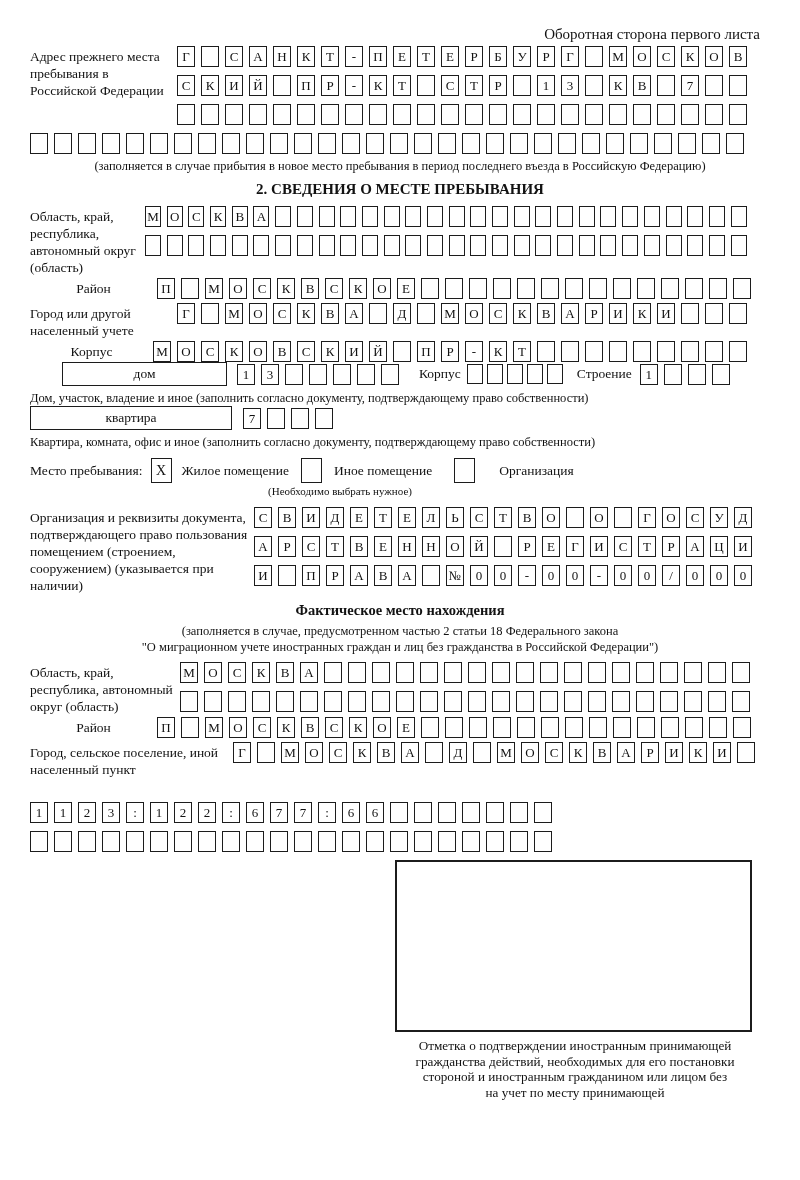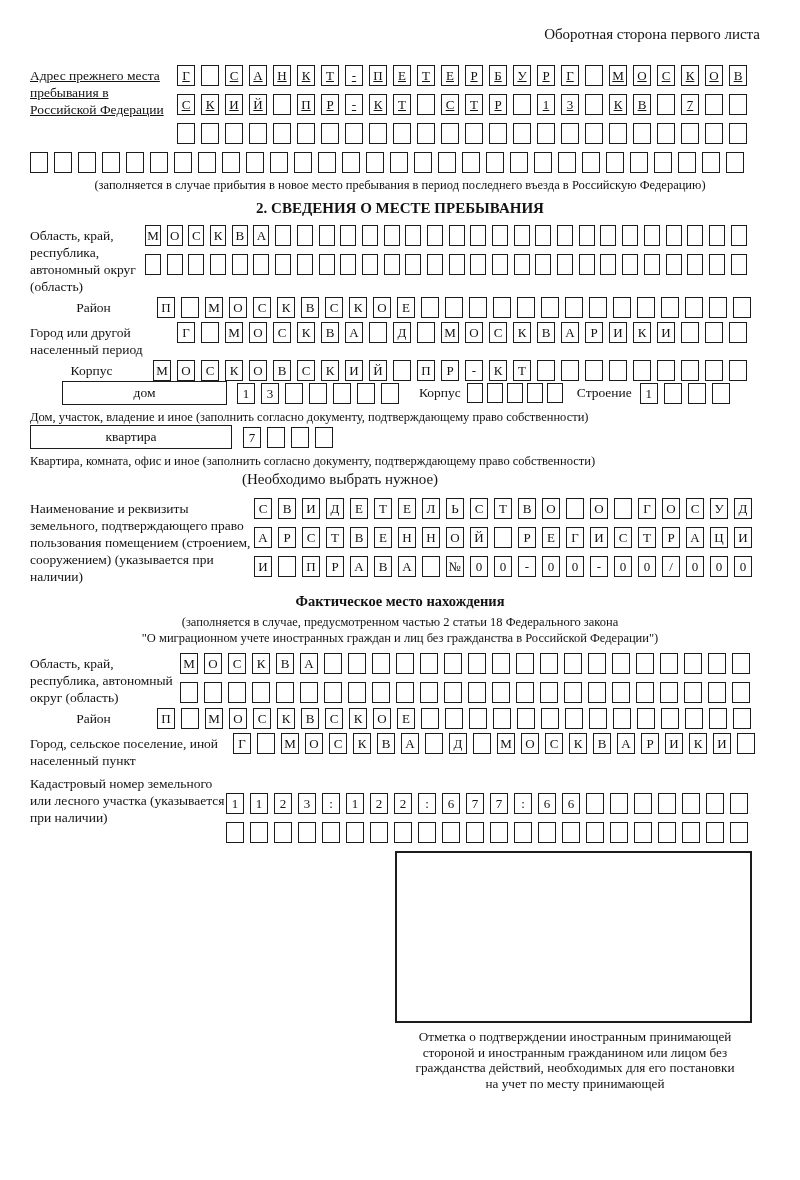--- a/index.html
+++ b/index.html
@@ -34,38 +34,38 @@
   .cap.center{text-align:center;margin:5px 30px 0 30px;}
   .cap.left{margin:5px 30px 0 30px;}
   .h2{
     text-align:center;font-weight:bold;font-size:15px;margin-top:7px;
   }
   .h3{
     text-align:center;font-weight:bold;font-size:14.5px;margin-top:8px;
   }
   .mt2{margin-top:2px;text-align:center;} .mt4{margin-top:4px;}
   .mt6{margin-top:6px;} .mt7{margin-top:7px;} .mt8{margin-top:8px;}
-  .mt9{margin-top:9px;padding-left:32px;} .mt10{margin-top:10px;} .mt14{margin-top:22px;text-decoration:underline;}
+  .mt9{margin-top:9px;padding-left:32px;} .mt10{margin-top:10px;} .mt14{margin-top:3px;}
   
   .inline-row{display:flex;align-items:center;margin:0 29px 0 30px;}
   .wide-box{
     box-sizing:border-box;height:24px;border:1.8px solid #1c1c1c;
     display:flex;align-items:center;justify-content:center;
     font-size:13.5px;flex:none;
   }
   .wb165{width:165px;} .wb202{width:202px;}
   .inline-lbl{font-size:13.5px;flex:none;}
   
   .mesto{display:flex;align-items:center;margin:8px 29px 0 30px;font-size:13.5px;}
   .chk{
     box-sizing:border-box;flex:none;width:21px;height:25px;
     border:1.7px solid #1c1c1c;display:flex;align-items:center;justify-content:center;
     font-size:14px;
   }
-  .necessity{margin-left:180px;width:320px;text-align:center;font-size:15px;margin-top:2px;font-family:Liberation Serif, serif;}
+  .necessity{margin-left:180px;width:320px;text-align:center;font-size:11px;margin-top:2px;font-family:Liberation Serif, serif;}
   
   .note-line{text-align:center;font-size:12.5px;line-height:16px;}
   .offset-rows{margin-top:20px;}
   .stamp-box{
     box-sizing:border-box;margin:8px 0 0 395px;width:357px;height:172px;
     border:2px solid #1c1c1c;background:#ffffff;
   }
   .stamp-cap{
     margin:6px 0 0 375px;width:400px;text-align:center;
     font-size:13.2px;line-height:15.5px;
@@ -288,21 +288,21 @@
         <span class="cell"></span>
         <span class="cell"></span>
         <span class="cell"></span>
         <span class="cell"></span>
         <span class="cell"></span>
         <span class="cell"></span>
       </div>
   </div>
 
   <div class="field mt4">
-    <div class="lbl w147">Город или другой населенный период</div>
+    <div class="lbl w147">Город или другой населенный учете</div>
     <div class="cells">
         <span class="cell">Г</span>
         <span class="cell"></span>
         <span class="cell">М</span>
         <span class="cell">О</span>
         <span class="cell">С</span>
         <span class="cell">К</span>
         <span class="cell">В</span>
         <span class="cell">А</span>
         <span class="cell"></span>
@@ -388,24 +388,33 @@
     <div class="wide-box wb202">квартира</div>
     <div class="cells" style="margin-left:11px;">
         <span class="cell">7</span>
         <span class="cell"></span>
         <span class="cell"></span>
         <span class="cell"></span>
       </div>
   </div>
   <div class="cap left">Квартира, комната, офис и иное (заполнить согласно документу, подтверждающему право собственности)</div>
 
+  <div class="mesto">
+    <span>Место пребывания:</span>
+    <span class="chk" style="margin-left:8px;">X</span>
+    <span style="margin-left:10px;">Жилое помещение</span>
+    <span class="chk" style="margin-left:12px;"></span>
+    <span style="margin-left:12px;">Иное помещение</span>
+    <span class="chk" style="margin-left:22px;"></span>
+    <span style="margin-left:24px;">Организация</span>
+  </div>
   <div class="necessity">(Необходимо выбрать нужное)</div>
 
   <div class="field mt10">
-    <div class="lbl w224">Наименование и реквизиты земельного, подтверждающего право пользования помещением (строением, сооружением) (указывается при наличии)</div>
+    <div class="lbl w224">Организация и реквизиты документа, подтверждающего право пользования помещением (строением, сооружением) (указывается при наличии)</div>
     <div class="rows">
       <div class="cells">
           <span class="cell">С</span>
           <span class="cell">В</span>
           <span class="cell">И</span>
           <span class="cell">Д</span>
           <span class="cell">Е</span>
           <span class="cell">Т</span>
           <span class="cell">Е</span>
           <span class="cell">Л</span>
@@ -587,21 +596,20 @@
         <span class="cell">А</span>
         <span class="cell">Р</span>
         <span class="cell">И</span>
         <span class="cell">К</span>
         <span class="cell">И</span>
         <span class="cell"></span>
       </div>
   </div>
 
   <div class="field mt4">
-    <div class="lbl w196">Кадастровый номер земельного или лесного участка (указывается при наличии)</div>
     <div class="rows offset-rows">
       <div class="cells">
           <span class="cell">1</span>
           <span class="cell">1</span>
           <span class="cell">2</span>
           <span class="cell">3</span>
           <span class="cell">:</span>
           <span class="cell">1</span>
           <span class="cell">2</span>
           <span class="cell">2</span>
@@ -643,18 +651,18 @@
           <span class="cell"></span>
           <span class="cell"></span>
           <span class="cell"></span>
         </div>
     </div>
   </div>
 
   <div class="stamp-box"></div>
   <div class="stamp-cap">
     <div>Отметка о подтверждении иностранным принимающей</div>
+    <div>гражданства действий, необходимых для его постановки</div>
     <div>стороной и иностранным гражданином или лицом без</div>
-    <div>гражданства действий, необходимых для его постановки</div>
     <div>на учет по месту принимающей</div>
   </div>
 
 </div>
 
 </body></html>

